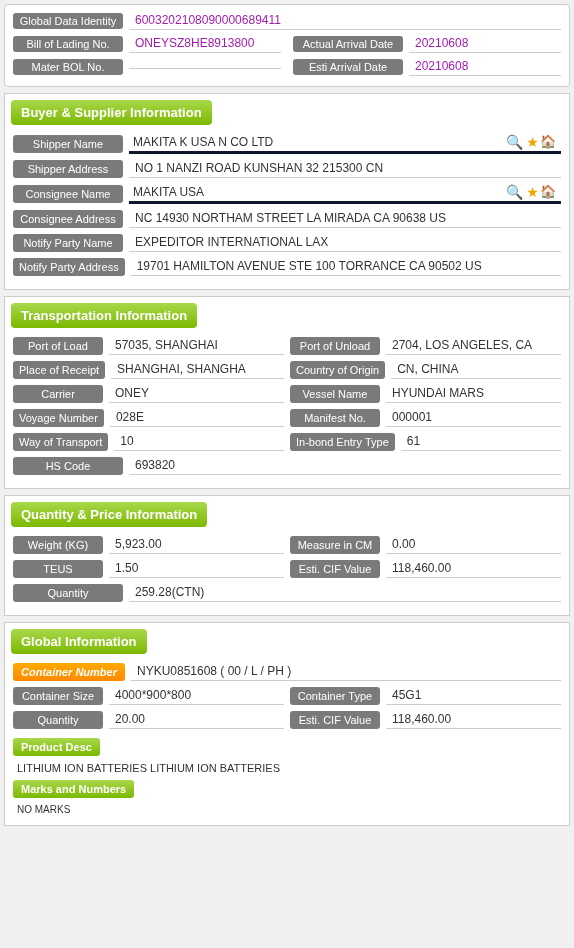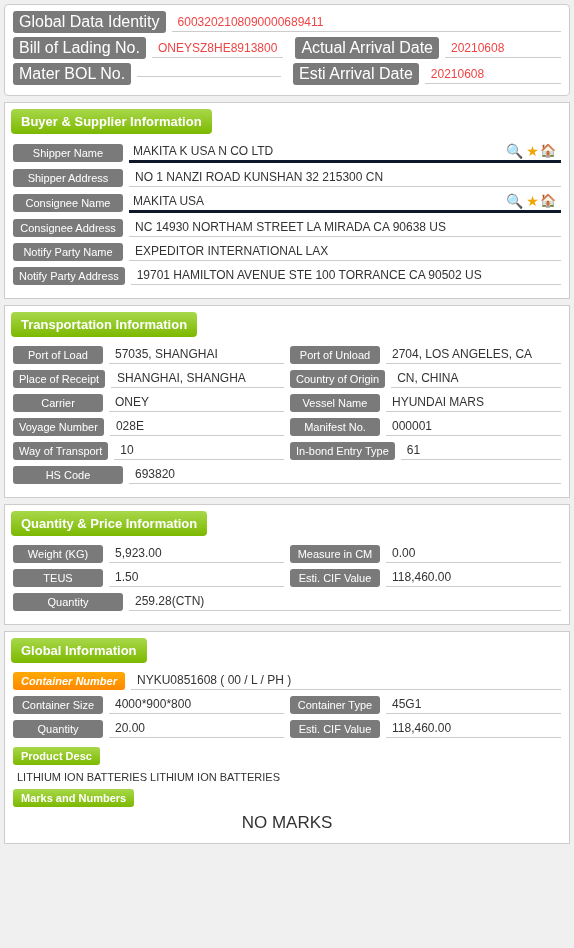--- a/index.html
+++ b/index.html
@@ -27,31 +27,31 @@
       display: flex;
       align-items: center;
       margin-bottom: 4px;
     }
     .top-row:last-child { margin-bottom: 0; }
     .top-label {
       background: #7a7a7a;
       color: #fff;
       padding: 2px 6px;
       border-radius: 3px;
-      font-size: 16px;
+      font-size: 11px;
       white-space: nowrap;
       min-width: 110px;
       text-align: center;
     }
     .top-value {
       flex: 1;
       border-bottom: 1px solid #ccc;
       padding: 2px 6px;
       font-size: 12px;
-      color: #ef4444;
+      color: #a21caf;
       margin-left: 6px;
     }
     .top-row-double {
       display: flex;
       align-items: center;
       gap: 12px;
       margin-bottom: 4px;
       justify-content: center;
     }
     .top-half {
@@ -179,24 +179,23 @@
       cursor: pointer;
       display: inline-block;
       margin: 4px 0 4px 0;
     }
     .product-desc-text {
       font-size: 11px;
       color: #333;
       padding: 2px 4px;
     }
     .no-marks-text {
-      font-size: 17px;
+      font-size: 10px;
       color: #333;
       padding: 2px 4px;
-      text-align: center;
     }
   </style>
 </head>
 <body>
 
 <div class="page">
 
   <div class="top-section">
     <div class="top-row">
       <span class="top-label">Global Data Identity</span>

